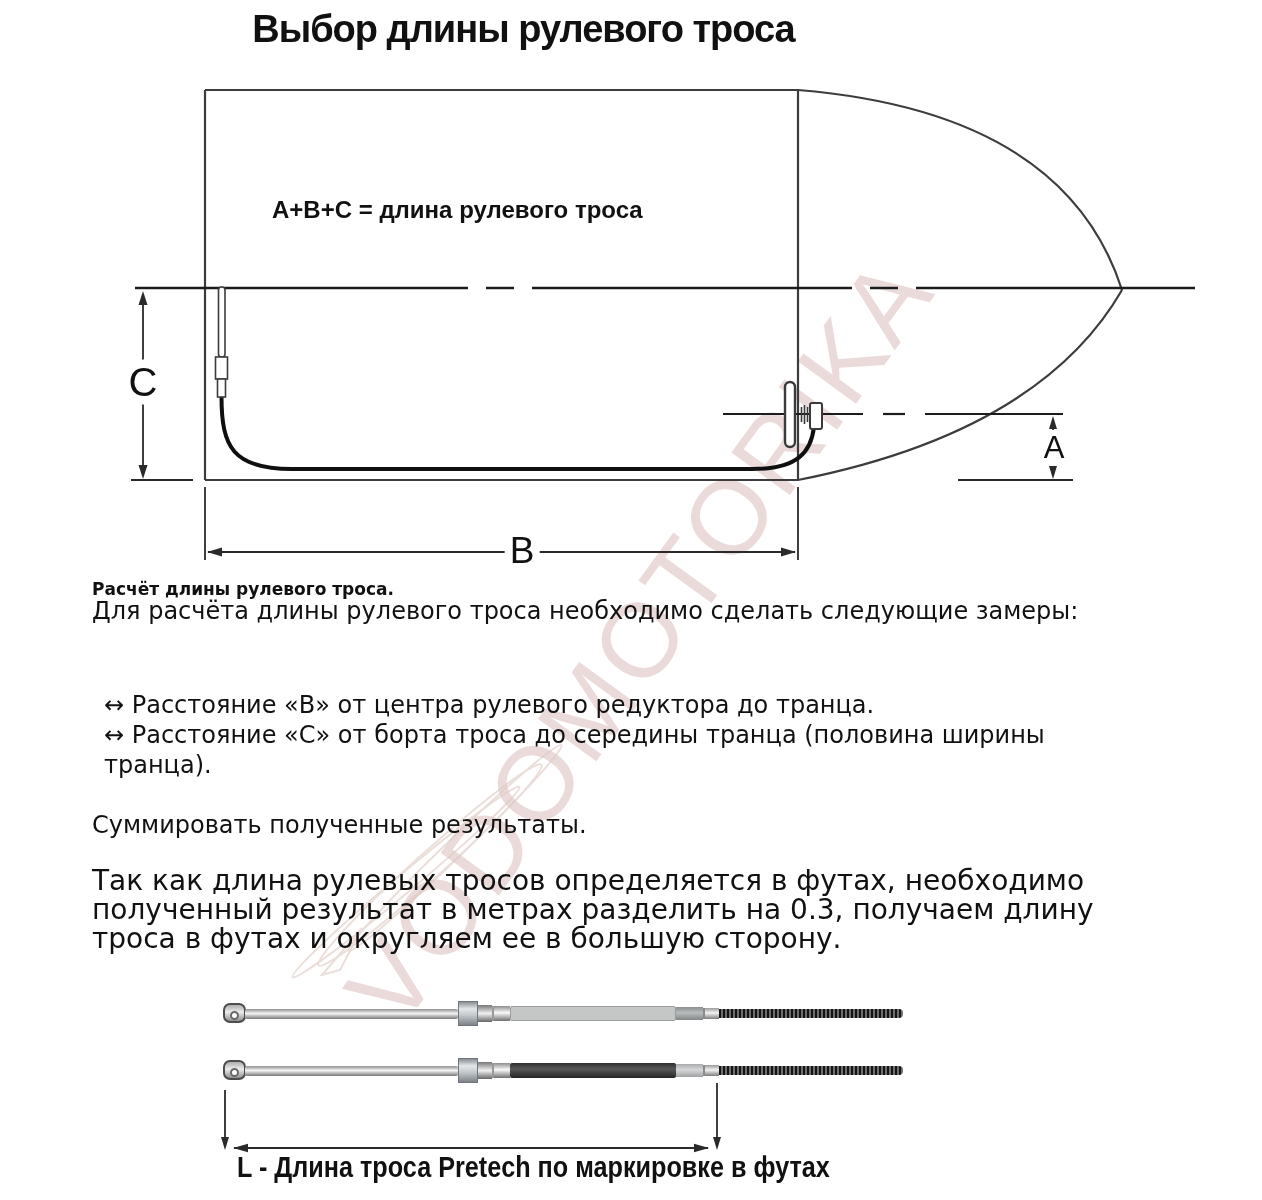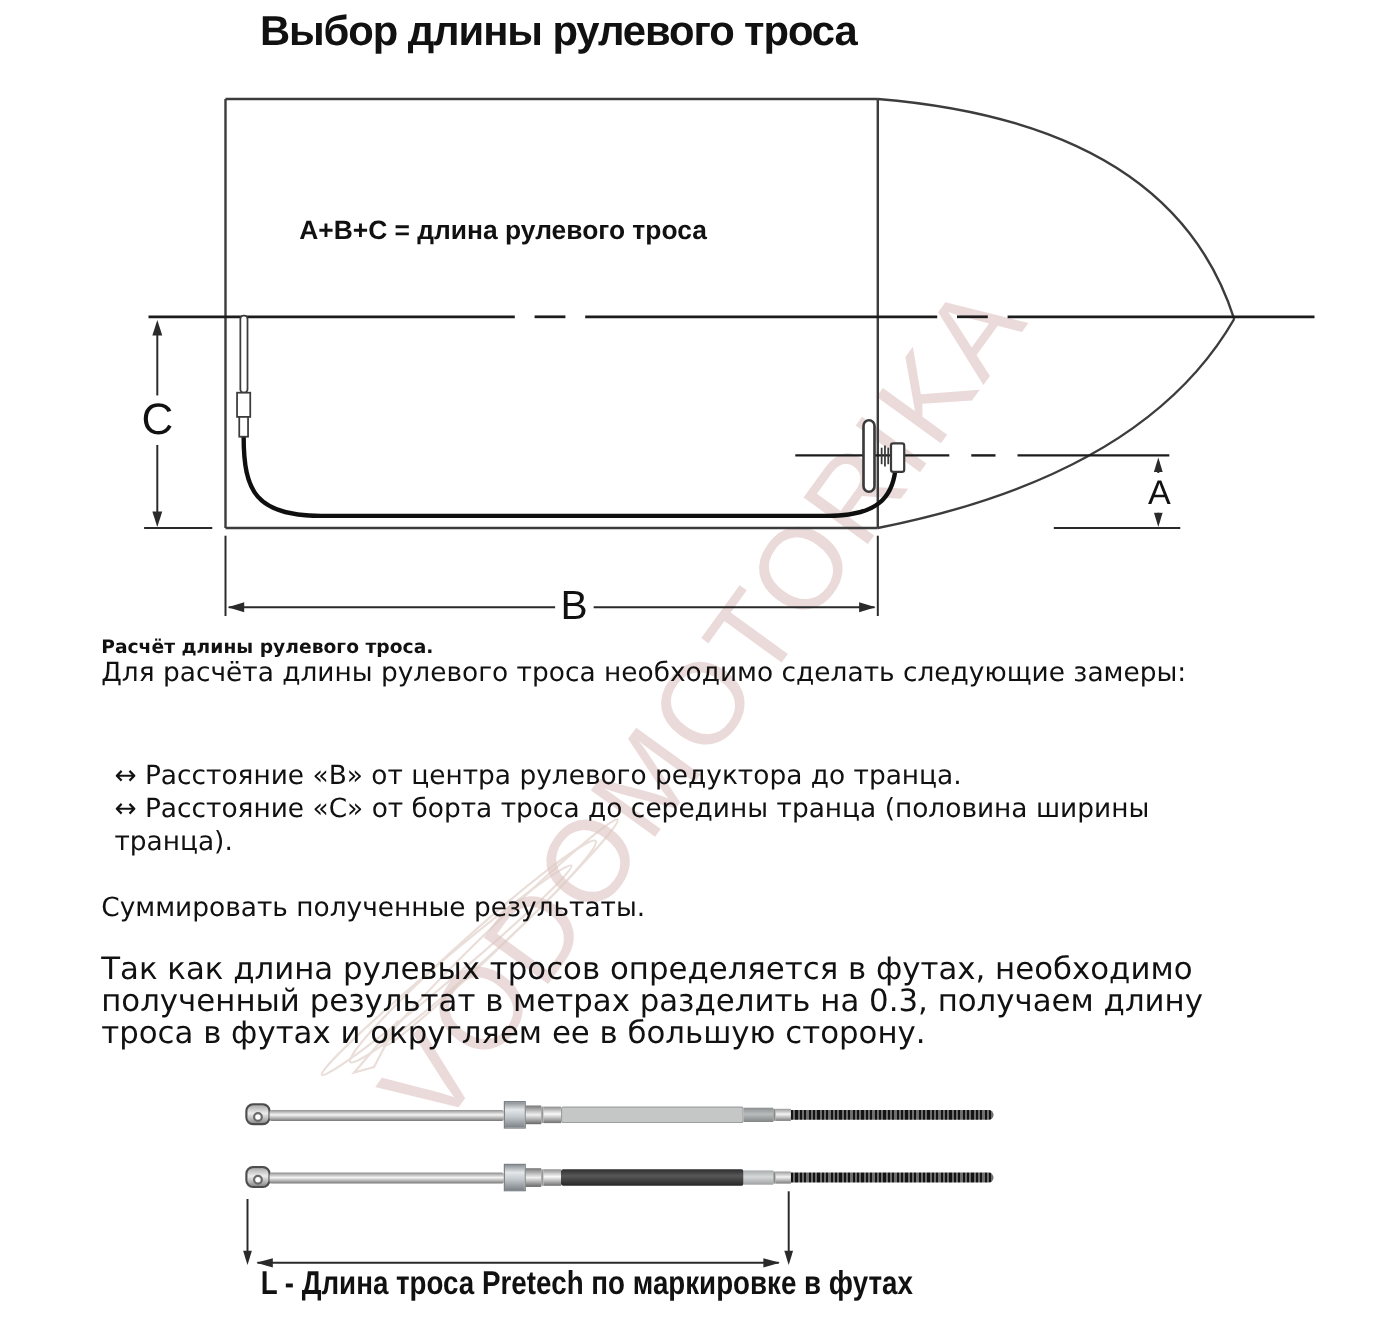--- a/index.html
+++ b/index.html
@@ -13,21 +13,21 @@
     font-family:"Liberation Sans",sans-serif;
     font-size:105px;letter-spacing:4px;white-space:nowrap;
     color:rgba(202,158,158,0.38);
     transform:rotate(-54deg);transform-origin:50% 50%;
     z-index:1;text-align:center;line-height:130px;
   }
   #svg-art{left:0;top:0;z-index:2;}
 
   
   .txt{z-index:3;}
-  #page-title{left:0;top:8px;width:1090px;box-sizing:border-box;padding-right:75px;
+  #page-title{left:16px;top:8px;width:1090px;box-sizing:border-box;padding-right:75px;
     text-align:center;font-family:"Liberation Sans",sans-serif;
     font-weight:bold;font-size:38px;letter-spacing:-1px;}
   #formula{left:272px;top:196px;font-family:"Liberation Sans",sans-serif;
     font-weight:bold;font-size:24px;}
   .dim-label{font-family:"Liberation Sans",sans-serif;background:#fff;
     padding:0 5px;transform:translate(-50%,-50%);z-index:4;}
   #dim-c{left:143px;top:382px;font-size:40px;}
   #dim-b{left:522px;top:551px;font-size:37px;}
   #dim-a{left:1054px;top:448px;font-size:31px;}
   #calc-heading{left:92px;top:574px;font-size:17px;font-weight:bold;line-height:30px;}

